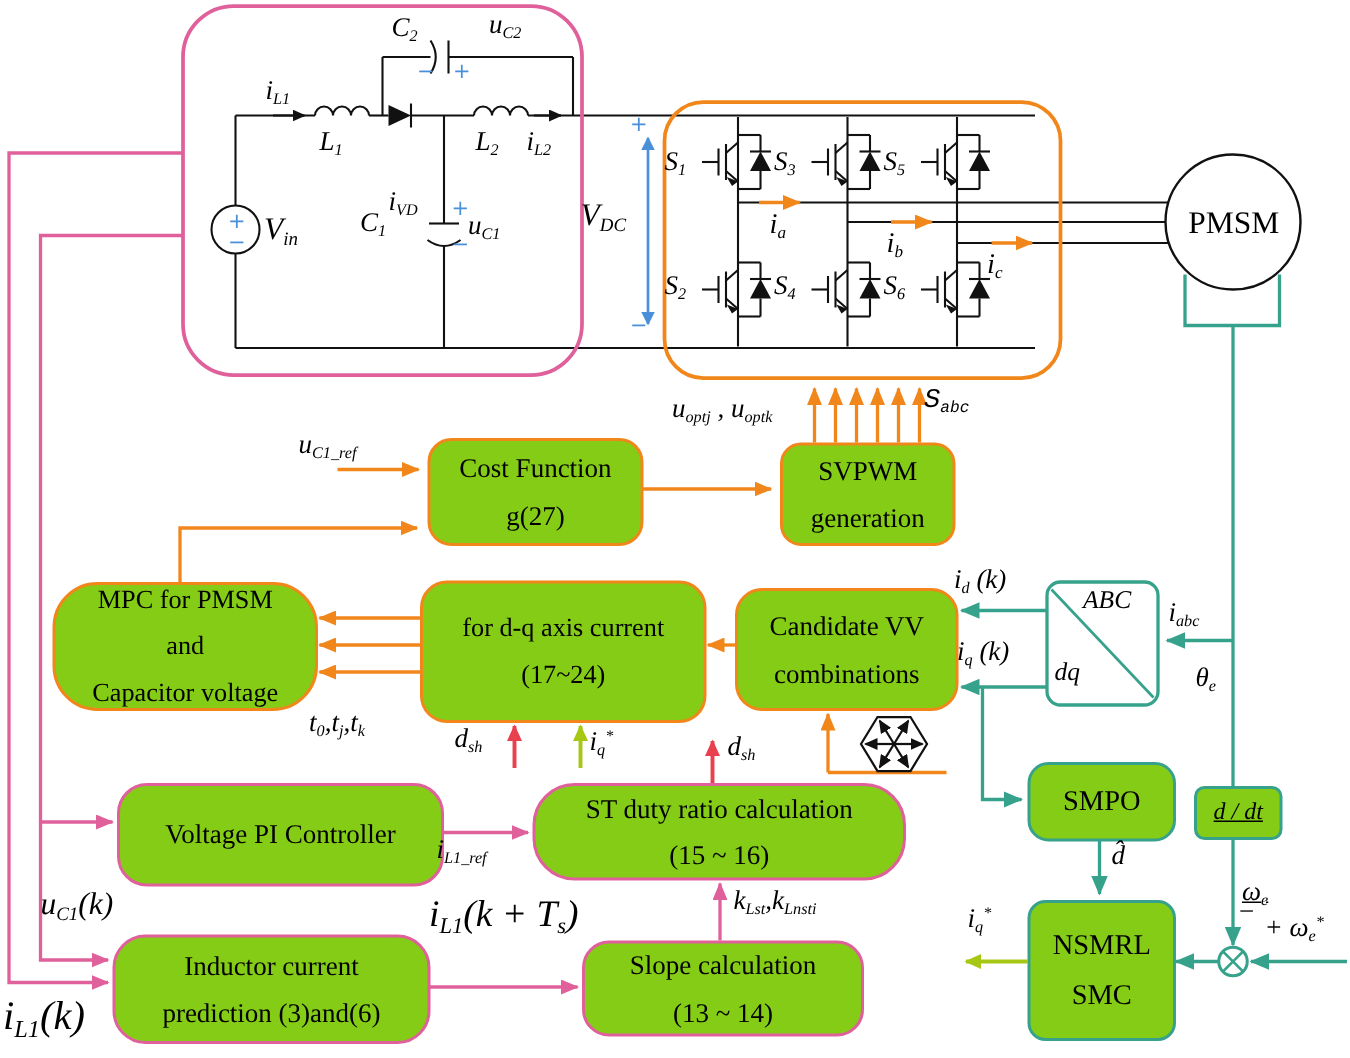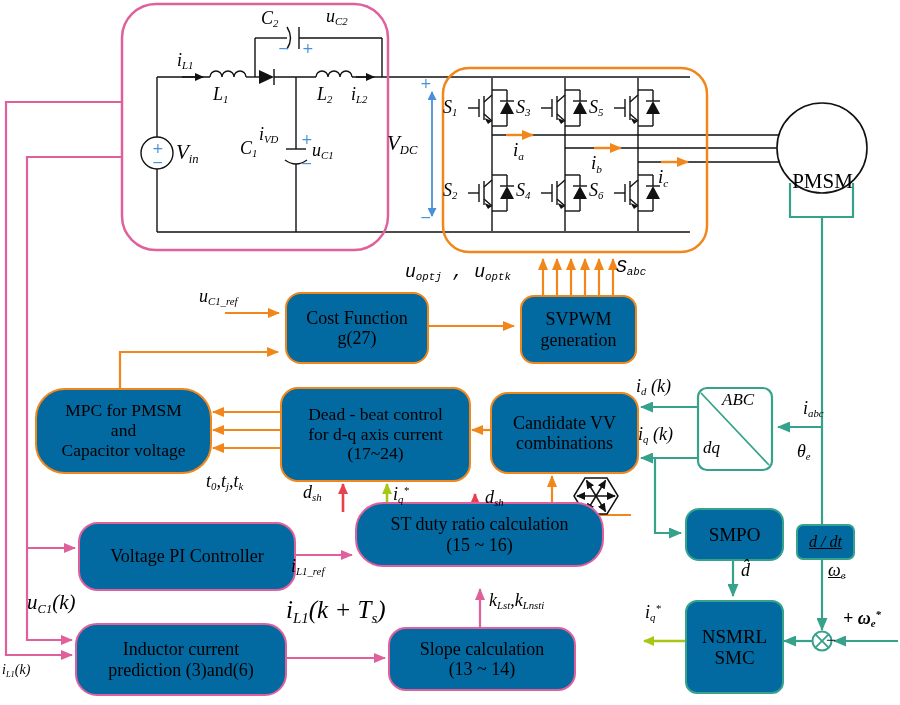--- a/index.html
+++ b/index.html
@@ -1,28 +1,28 @@
 <!DOCTYPE html>
 <html><head>
 <meta charset="utf-8">
 <style>
   html,body{margin:0;padding:0;background:#fff;}
   #stage{position:relative;width:900px;height:705px;background:#fff;overflow:hidden;
          font-family:"Liberation Serif",serif;color:#111;}
   svg.layer{position:absolute;left:0;top:0;z-index:1;}
-  .bx{position:absolute;background:#0369a1;border:2.5px solid #000;display:flex;flex-direction:column;
+  .bx{position:absolute;background:#84cc16;border:2.5px solid #000;display:flex;flex-direction:column;
       align-items:center;justify-content:center;text-align:center;z-index:2;line-height:1.13;
-      font-family:"Liberation Serif",serif;font-size:18px;color:#000;}
+      font-family:"Liberation Serif",serif;font-size:18px;color:#000;gap:11px;}
   .bx.orange{border-color:#f1861b;}
   .bx.pink{border-color:#e0609c;}
   .bx.teal{border-color:#36a28b;}
   .lbl{position:absolute;z-index:3;font-style:italic;font-size:18px;white-space:nowrap;color:#000;
        font-family:"Liberation Serif",serif;}
   .lbl.sm{font-size:19px;}
-  .lbl.up{font-style:normal;margin-top:33px;}
+  .lbl.up{font-style:normal;}
   .m-n{font-style:italic;}
   .m-s{font-size:0.60em;vertical-align:-0.32em;font-style:italic;}
   .m-p{font-size:0.60em;vertical-align:0.55em;font-style:italic;}
   .pol{position:absolute;z-index:3;color:#4a90d9;font-size:14px;font-style:normal;
        font-family:"DejaVu Sans",sans-serif;line-height:1;}
 </style>
 </head>
 <body>
 
 <div id="stage">
@@ -200,42 +200,41 @@
 <div class="bx orange" style="left:520px;top:295px;width:113px;height:65px;border-radius:14px;">
   <span>SVPWM</span>
   <span>generation</span>
 </div>
 <div class="bx orange" style="left:35px;top:388px;width:173px;height:82px;border-radius:30px;font-size:17.5px;">
   <span>MPC for PMSM</span>
   <span>and</span>
   <span>Capacitor voltage</span>
 </div>
 <div class="bx orange" style="left:280px;top:387px;width:187px;height:91px;border-radius:18px;font-size:17.5px;">
-  <span>Dead - beat control</span>
   <span>for d-q axis current</span>
   <span>(17~24)</span>
 </div>
 <div class="bx orange" style="left:490px;top:392px;width:145px;height:78px;border-radius:18px;">
   <span>Candidate VV</span>
   <span>combinations</span>
 </div>
 <div class="bx teal" style="left:685px;top:508px;width:95px;height:49px;border-radius:14px;font-size:19px;">
   <span>SMPO</span>
 </div>
 <div class="bx teal" style="left:796px;top:524px;width:55px;height:32px;border-radius:7px;font-size:16px;font-style:italic;border-width:2px;text-decoration:underline;">
   <span>d / dt</span>
 </div>
 <div class="bx teal" style="left:685px;top:600px;width:95px;height:90px;border-radius:12px;font-size:19px;">
   <span>NSMRL</span>
   <span>SMC</span>
 </div>
 <div class="bx pink" style="left:78px;top:522px;width:214px;height:65px;border-radius:20px;">
   <span>Voltage PI Controller</span>
 </div>
-<div class="bx pink" style="left:355px;top:502px;width:245px;height:61px;border-radius:28px;">
+<div class="bx pink" style="left:355px;top:522px;width:245px;height:61px;border-radius:28px;">
   <span>ST duty ratio calculation</span>
   <span>(15 ~ 16)</span>
 </div>
 <div class="bx pink" style="left:75px;top:623px;width:208px;height:69px;border-radius:22px;">
   <span>Inductor current</span>
   <span>prediction (3)and(6)</span>
 </div>
 <div class="bx pink" style="left:388px;top:627px;width:184px;height:60px;border-radius:18px;">
   <span>Slope calculation</span>
   <span>(13 ~ 14)</span>
@@ -271,33 +270,33 @@
 <div class="lbl" style="left:589px;top:97px;"><span class="m-n">S</span><span class="m-s">5</span></div>
 <div class="lbl" style="left:443px;top:180px;"><span class="m-n">S</span><span class="m-s">2</span></div>
 <div class="lbl" style="left:516px;top:180px;"><span class="m-n">S</span><span class="m-s">4</span></div>
 <div class="lbl" style="left:589px;top:180px;"><span class="m-n">S</span><span class="m-s">6</span></div>
 <div class="lbl sm" style="left:513px;top:139px;"><span class="m-n">i</span><span class="m-s">a</span></div>
 <div class="lbl sm" style="left:591px;top:152px;"><span class="m-n">i</span><span class="m-s">b</span></div>
 <div class="lbl sm" style="left:658px;top:166px;"><span class="m-n">i</span><span class="m-s">c</span></div>
 <div class="lbl" style="left:616px;top:257px;font-family:Liberation Mono, monospace;"><span class="m-n">S</span><span class="m-s">abc</span></div>
 
 <div class="lbl" style="left:199px;top:286px;"><span class="m-n">u</span><span class="m-s">C1_ref</span></div>
-<div class="lbl" style="left:405px;top:262px;font-family:Liberation Mono, monospace;"><span class="m-n">u</span><span class="m-s">optj</span><span class="m-n"> , </span><span class="m-n">u</span><span class="m-s">optk</span></div>
+<div class="lbl" style="left:448px;top:262px;"><span class="m-n">u</span><span class="m-s">optj</span><span class="m-n"> , </span><span class="m-n">u</span><span class="m-s">optk</span></div>
 <div class="lbl" style="left:636px;top:376px;"><span class="m-n">i</span><span class="m-s">d</span><span class="m-n"> (k)</span></div>
 <div class="lbl" style="left:638px;top:424px;"><span class="m-n">i</span><span class="m-s">q</span><span class="m-n"> (k)</span></div>
-<div class="lbl" style="left:779px;top:398px;margin-left:24px;"><span class="m-n">i</span><span class="m-s">abc</span></div>
+<div class="lbl" style="left:779px;top:398px;"><span class="m-n">i</span><span class="m-s">abc</span></div>
 <div class="lbl" style="left:797px;top:441px;"><span class="m-n">θ</span><span class="m-s">e</span></div>
-<div class="lbl" style="left:828px;top:560px;text-decoration:underline;"><span class="m-n">ω</span><span class="m-s">e</span></div>
+<div class="lbl" style="left:828px;top:584px;text-decoration:underline;"><span class="m-n">ω</span><span class="m-s">e</span></div>
 <div class="lbl up" style="left:826px;top:597px;">−</div>
-<div class="lbl" style="left:843px;top:608px;font-weight:bold;"><span class="m-n">+ ω</span><span class="m-s">e</span><span class="m-p">*</span></div>
+<div class="lbl" style="left:843px;top:608px;"><span class="m-n">+ ω</span><span class="m-s">e</span><span class="m-p">*</span></div>
 <div class="lbl" style="left:741px;top:560px;"><span class="m-n">d̂</span></div>
 <div class="lbl" style="left:645px;top:602px;"><span class="m-n">i</span><span class="m-s">q</span><span class="m-p">*</span></div>
 <div class="lbl" style="left:393px;top:484px;"><span class="m-n">i</span><span class="m-s">q</span><span class="m-p">*</span></div>
 <div class="lbl" style="left:206px;top:471px;text-align:center;"><span class="m-n">t</span><span class="m-s">0</span><span class="m-n">,</span><span class="m-n">t</span><span class="m-s">j</span><span class="m-n">,</span><span class="m-n">t</span><span class="m-s">k</span></div>
 <div class="lbl" style="left:303px;top:482px;"><span class="m-n">d</span><span class="m-s">sh</span></div>
 <div class="lbl" style="left:485px;top:487px;"><span class="m-n">d</span><span class="m-s">sh</span></div>
 <div class="lbl" style="left:291px;top:556px;"><span class="m-n">i</span><span class="m-s">L1_ref</span></div>
 <div class="lbl" style="left:27px;top:590px;font-size:21px;"><span class="m-n">u</span><span class="m-s">C1</span><span class="m-n">(k)</span></div>
-<div class="lbl" style="left:2px;top:662px;font-size:14px;"><span class="m-n">i</span><span class="m-s">L1</span><span class="m-n">(k)</span></div>
+<div class="lbl" style="left:2px;top:662px;font-size:27px;"><span class="m-n">i</span><span class="m-s">L1</span><span class="m-n">(k)</span></div>
 <div class="lbl" style="left:286px;top:596px;font-size:25px;"><span class="m-n">i</span><span class="m-s">L1</span><span class="m-n">(k + T</span><span class="m-s">s</span><span class="m-n">)</span></div>
 <div class="lbl" style="left:489px;top:590px;"><span class="m-n">k</span><span class="m-s">Lst</span><span class="m-n">,</span><span class="m-n">k</span><span class="m-s">Lnsti</span></div>
 
 </div>
 
 </body></html>

